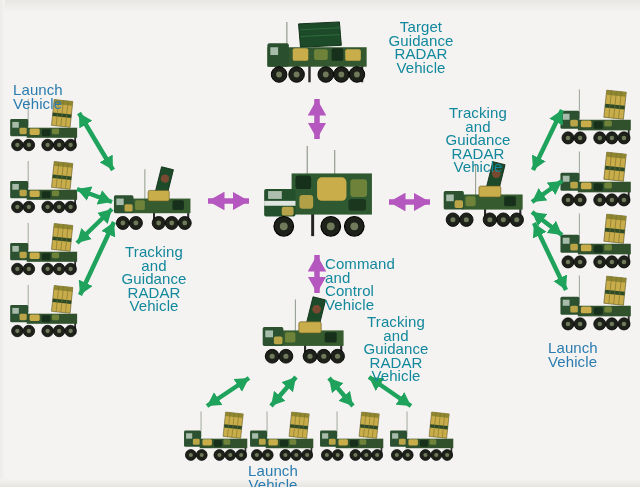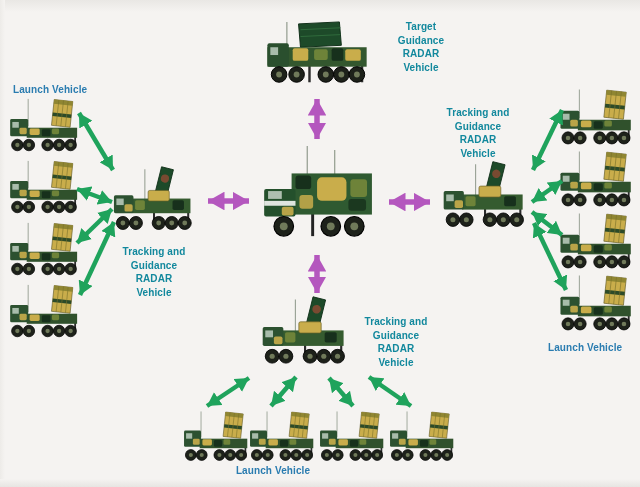--- a/index.html
+++ b/index.html
@@ -13,22 +13,22 @@
   #canvas{position:absolute;inset:0;width:640px;height:487px;}
   .scan-edge-top{position:absolute;top:0;left:0;right:0;height:12px;
     background:linear-gradient(#e9e7e4,#f5f3f1);}
   .scan-edge-bottom{position:absolute;bottom:0;left:0;right:0;height:8px;
     background:linear-gradient(#f5f3f1,#e7e5e2);}
   .scan-edge-left{position:absolute;top:0;bottom:0;left:0;width:5px;
     background:linear-gradient(90deg,#edebe8,#f5f3f1);}
   #scene{position:absolute;top:0;left:0;}
   .lbl{
     position:absolute;
-    font-size:10px;
-    font-weight:bold;
+    font-size:15px;
+    font-weight:normal;
     line-height:13.5px;
     color:#12889d;
     text-align:center;
     letter-spacing:0.1px;
   }
   .lbl.blue{color:#2a7cb0;}
   .lbl.left{text-align:left;}
 </style>
 </head>
 <body>
@@ -217,20 +217,24 @@
     <div>Vehicle</div>
   </div>
 
   <div class="lbl" style="left:440px;top:106px;width:76px;">
     <div>Tracking and</div>
     <div>Guidance</div>
     <div>RADAR</div>
     <div>Vehicle</div>
   </div>
 
+  <div class="lbl left" style="left:325px;top:257px;width:90px;">
+    <div>Command and</div>
+    <div>Control Vehicle</div>
+  </div>
 
   <div class="lbl" style="left:360px;top:315px;width:72px;">
     <div>Tracking and</div>
     <div>Guidance</div>
     <div>RADAR</div>
     <div>Vehicle</div>
   </div>
 
   <div class="lbl blue left" style="left:548px;top:341px;width:90px;">Launch Vehicle</div>
 

